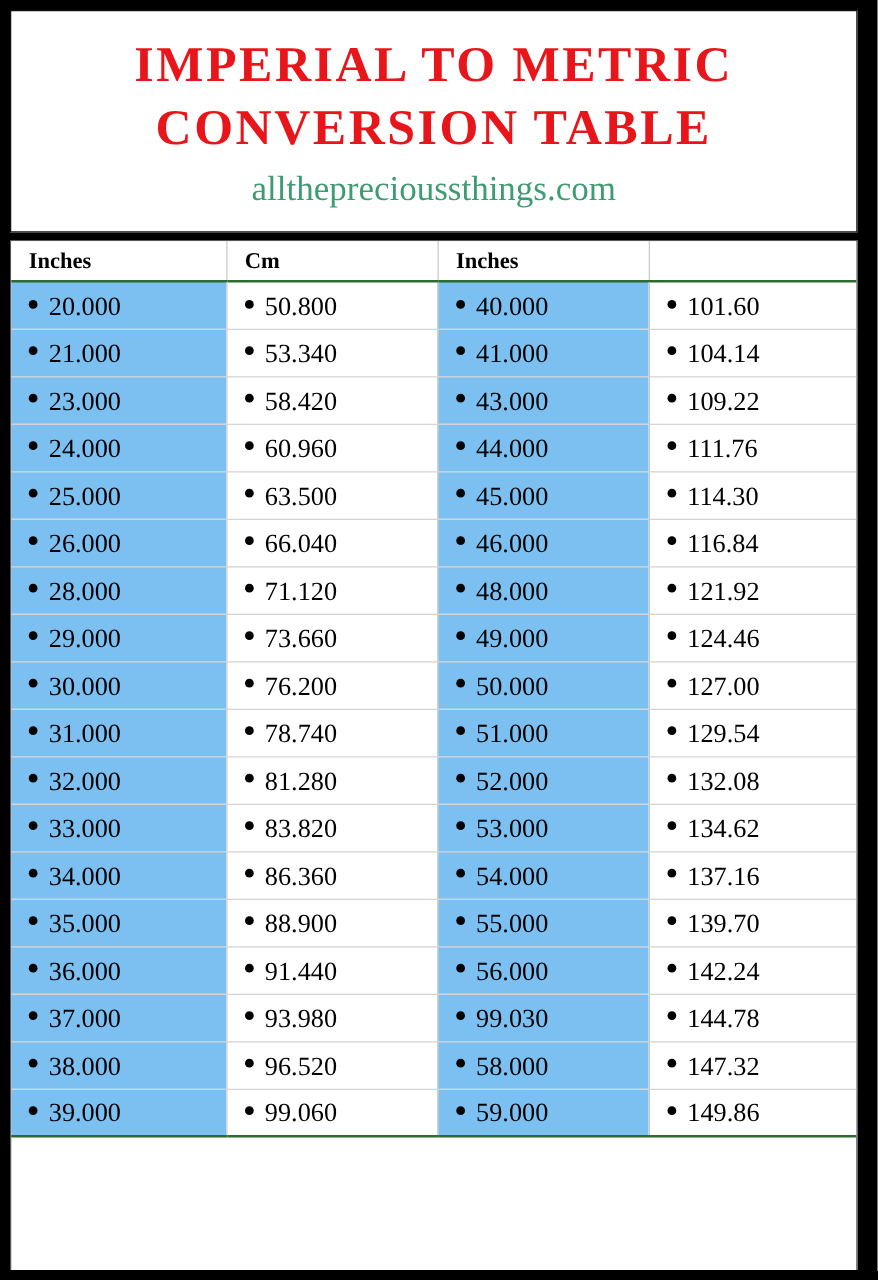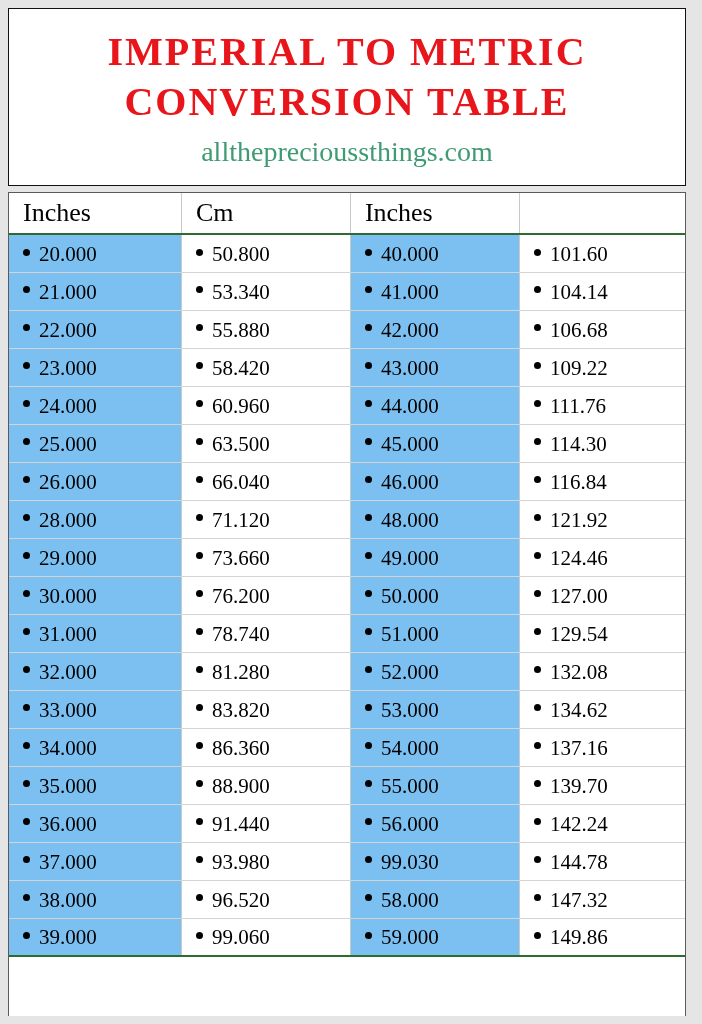--- a/index.html
+++ b/index.html
@@ -10,21 +10,21 @@
   body {
     width: 702px;
     height: 1024px;
     font-family: "Liberation Serif", serif;
     overflow: hidden;
   }
   .page {
     position: relative;
     width: 702px;
     height: 1024px;
-    background: #e5e5e5;
+    background: #000000;
     box-sizing: border-box;
   }
 
   
   .header {
     position: absolute;
     left: 8px;
     top: 8px;
     width: 678px;
     height: 178px;
@@ -75,22 +75,22 @@
     width: 100%;
     table-layout: fixed;
   }
   table.conv col.c1 { width: 25.5%; }
   table.conv col.c2 { width: 25%; }
   table.conv col.c3 { width: 25%; }
   table.conv col.c4 { width: 24.5%; }
 
   table.conv th {
     font-family: "Liberation Serif", serif;
-    font-weight: normal;
-    font-size: 26px;
+    font-weight: bold;
+    font-size: 18px;
     text-align: left;
     padding: 5px 0 5px 14px;
     color: #000000;
     background: #ffffff;
     border-right: 1px solid #c9c9c9;
     border-bottom: 2px solid #2e6b2e;
     height: 32px;
     box-sizing: border-box;
   }
   table.conv th.last { border-right: none; }
@@ -159,26 +159,20 @@
             <td class="shade"><span class="bullet"></span><span class="cellval">40.000</span></td>
             <td class="plain last"><span class="bullet"></span><span class="cellval">101.60</span></td>
           </tr>
           <tr>
             <td class="shade"><span class="bullet"></span><span class="cellval">21.000</span></td>
             <td class="plain"><span class="bullet"></span><span class="cellval">53.340</span></td>
             <td class="shade"><span class="bullet"></span><span class="cellval">41.000</span></td>
             <td class="plain last"><span class="bullet"></span><span class="cellval">104.14</span></td>
           </tr>
           <tr>
-            <td class="shade"><span class="bullet"></span><span class="cellval">22.000</span></td>
-            <td class="plain"><span class="bullet"></span><span class="cellval">55.880</span></td>
-            <td class="shade"><span class="bullet"></span><span class="cellval">42.000</span></td>
-            <td class="plain last"><span class="bullet"></span><span class="cellval">106.68</span></td>
-          </tr>
-          <tr>
             <td class="shade"><span class="bullet"></span><span class="cellval">23.000</span></td>
             <td class="plain"><span class="bullet"></span><span class="cellval">58.420</span></td>
             <td class="shade"><span class="bullet"></span><span class="cellval">43.000</span></td>
             <td class="plain last"><span class="bullet"></span><span class="cellval">109.22</span></td>
           </tr>
           <tr>
             <td class="shade"><span class="bullet"></span><span class="cellval">24.000</span></td>
             <td class="plain"><span class="bullet"></span><span class="cellval">60.960</span></td>
             <td class="shade"><span class="bullet"></span><span class="cellval">44.000</span></td>
             <td class="plain last"><span class="bullet"></span><span class="cellval">111.76</span></td>

